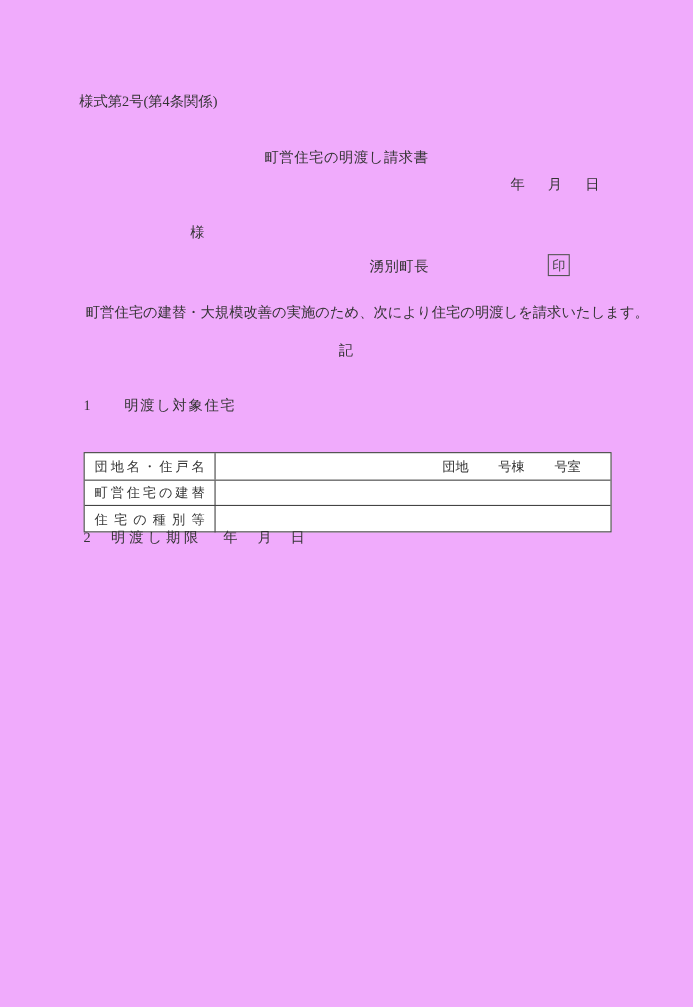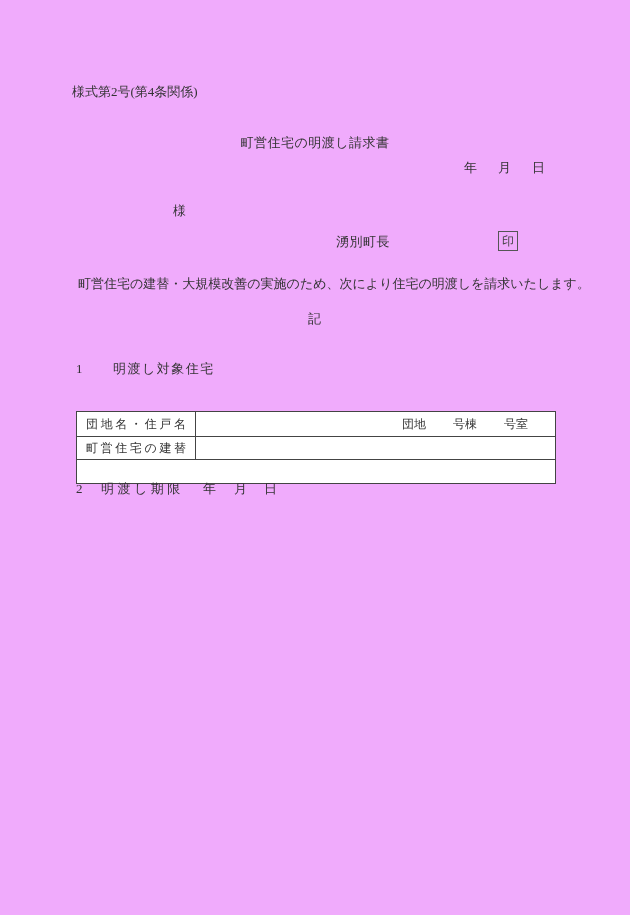--- a/index.html
+++ b/index.html
@@ -112,20 +112,21 @@
         <span>団地</span>
         <span>号棟</span>
         <span>号室</span>
       </div>
     </div>
     <div class="t-row r2">
       <div class="t-label">町営住宅の建替</div>
       <div class="t-value"></div>
     </div>
     <div class="t-row r3">
+      <div class="t-label">住宅の種別等</div>
       <div class="t-value"></div>
     </div>
   </div>
 
   <div class="abs sec-num sec2-num">2</div>
   <div class="abs fs13 sec2-head">明渡し期限</div>
   <div class="abs fs13 sec2-year">年</div>
   <div class="abs fs13 sec2-month">月</div>
   <div class="abs fs13 sec2-day">日</div>
 

